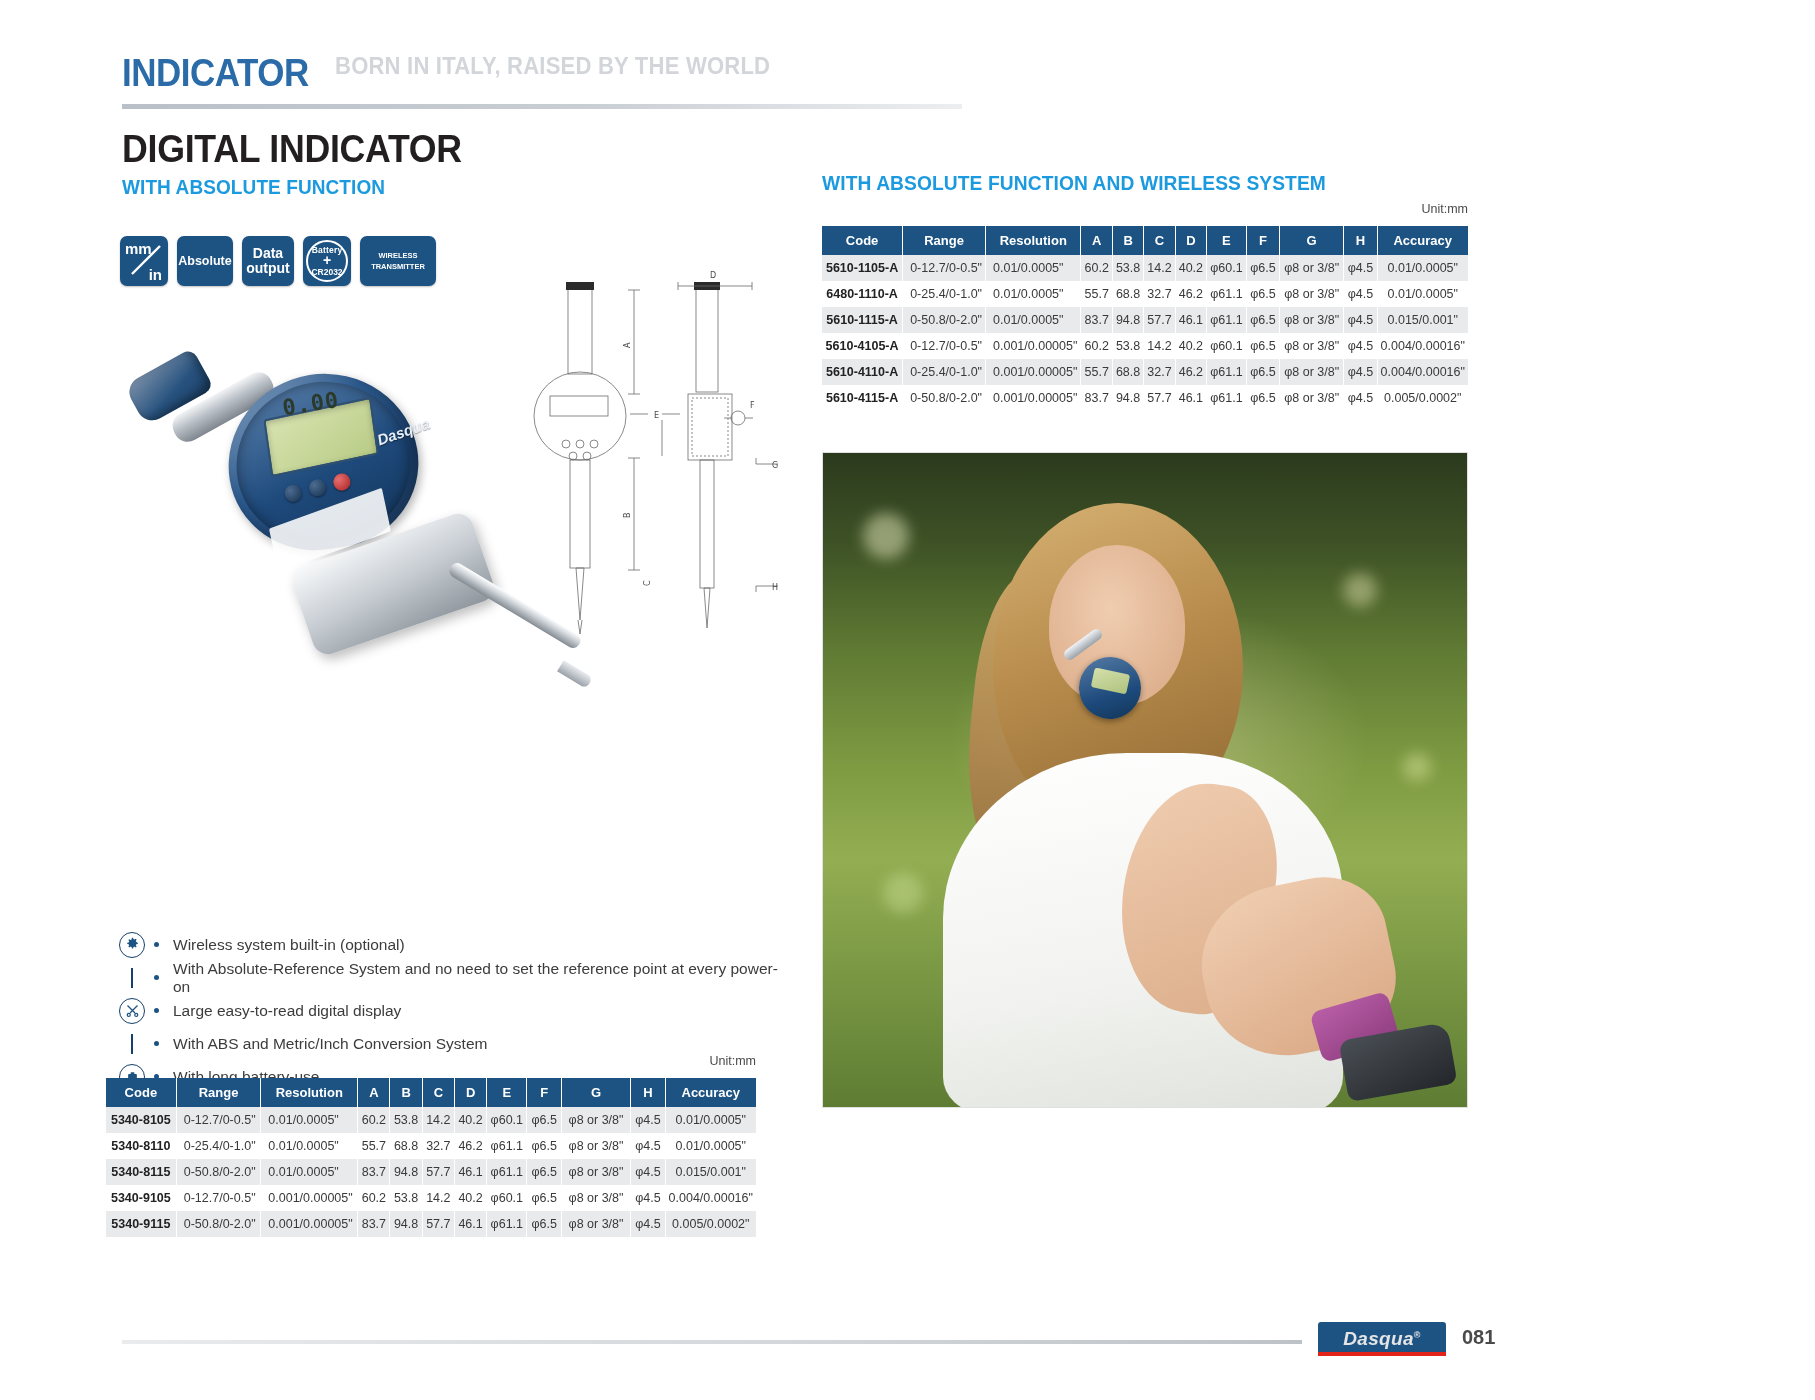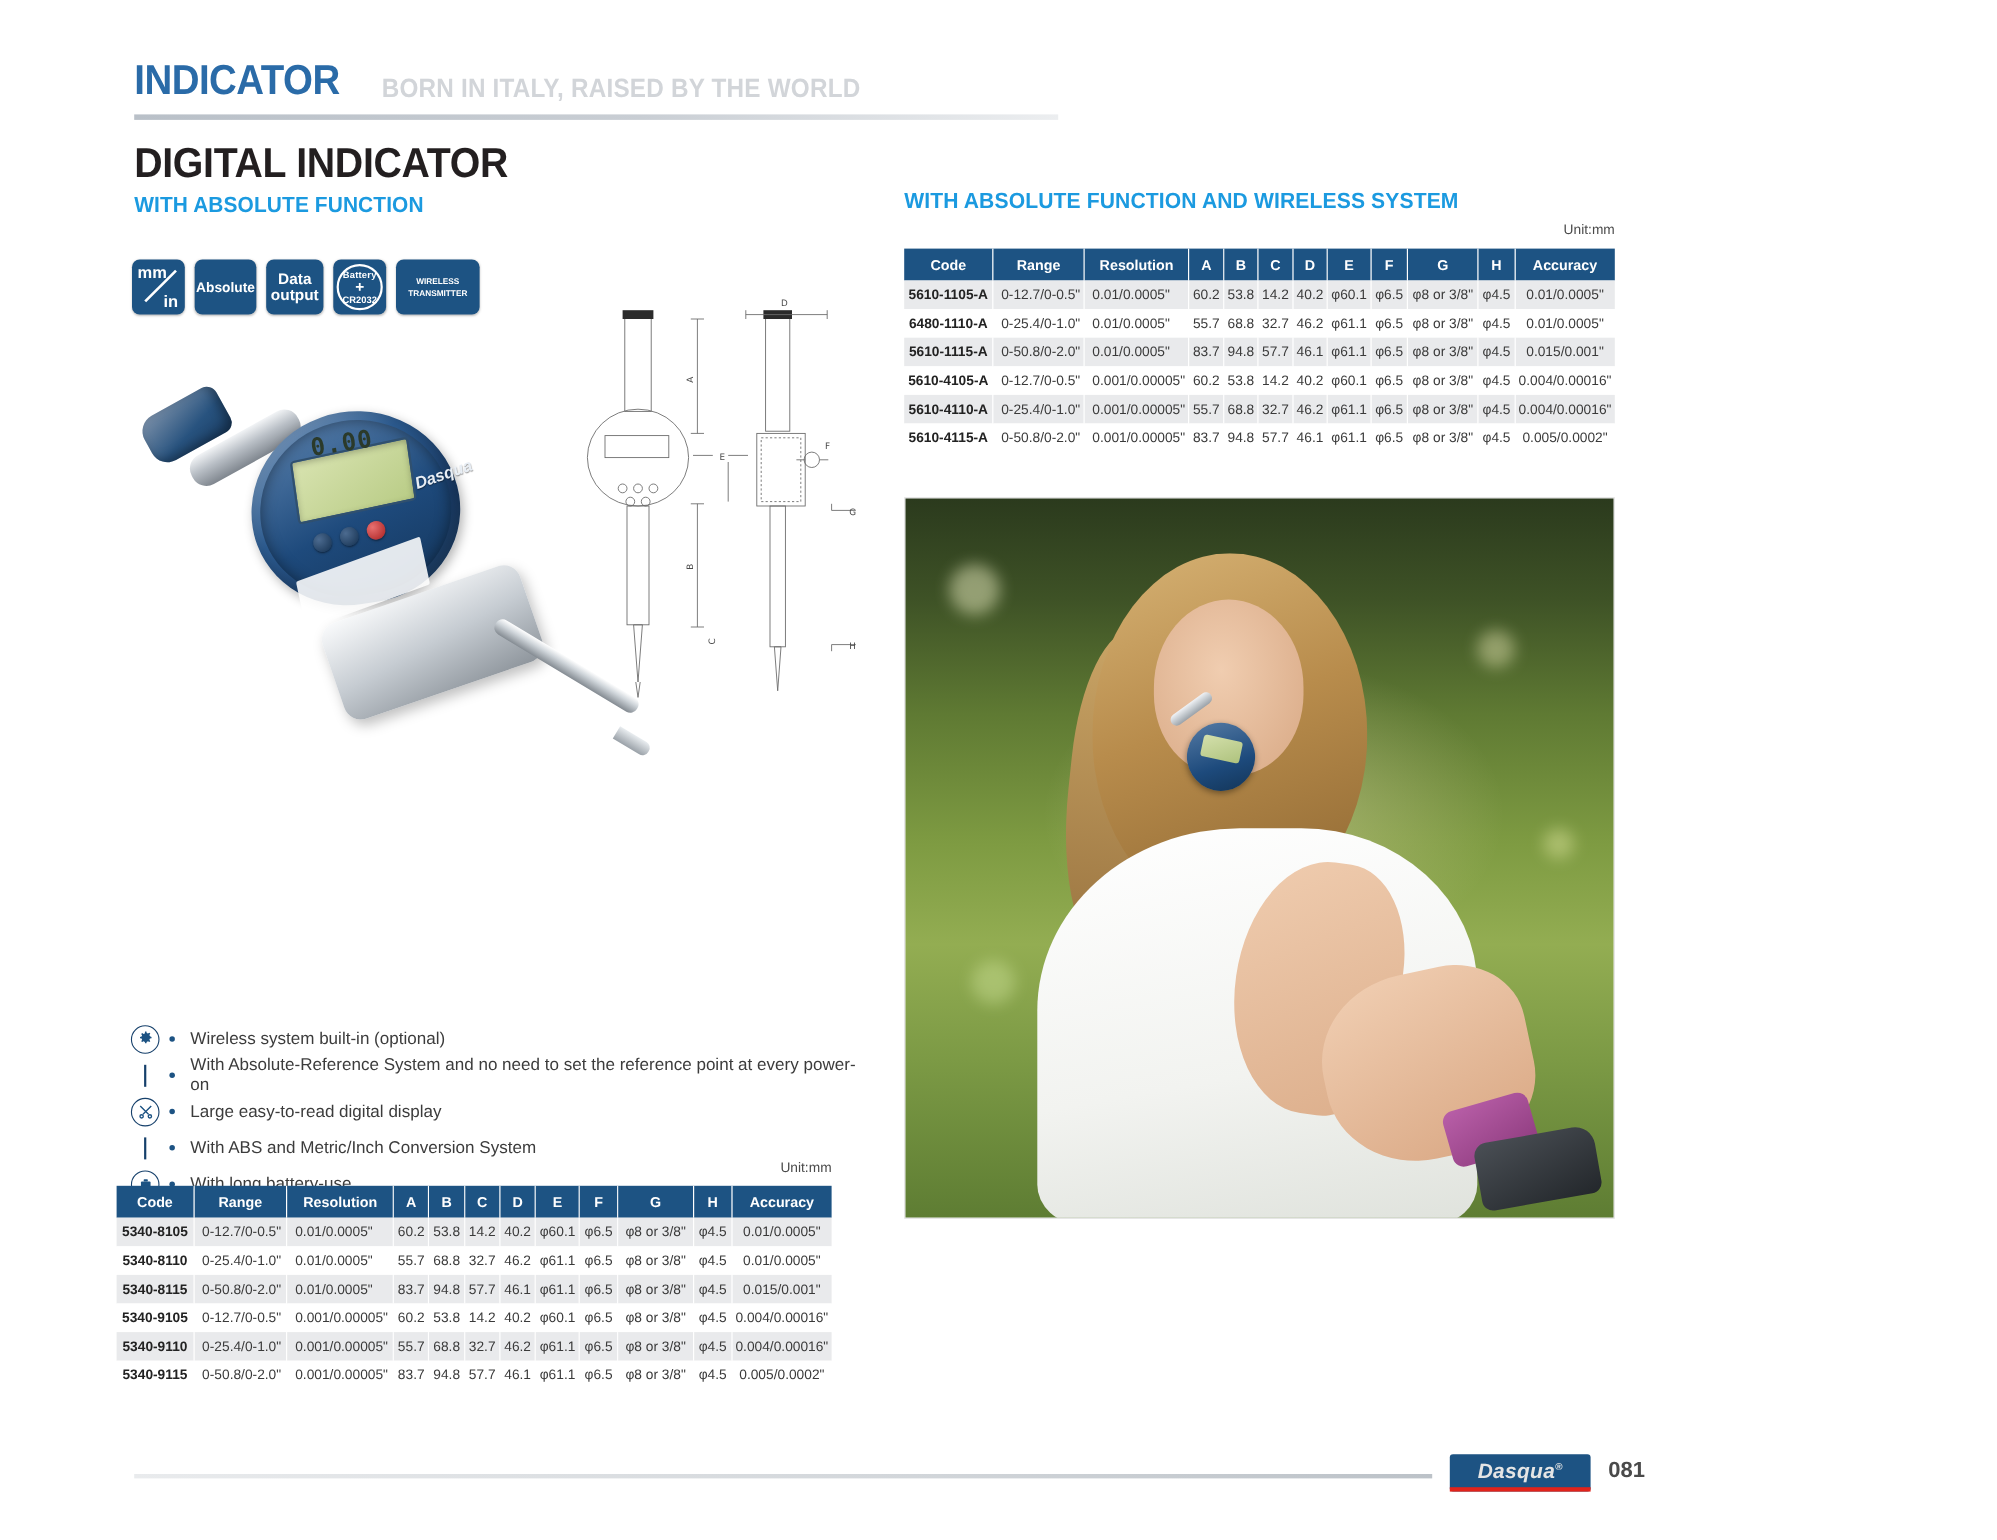--- a/index.html
+++ b/index.html
@@ -6,21 +6,21 @@
   html, body {
     width: 1815px; height: 1400px;
     background: #ffffff;
     font-family: "Liberation Sans", sans-serif;
     overflow: hidden;
   }
   .page { position: relative; width: 1815px; height: 1400px; }
 
   
   .hdr { position: absolute; left: 122px; top: 52px; width: 1000px; }
-  .hdr-row { display: flex; align-items: flex-end; gap: 22px; }
+  .hdr-row { display: flex; align-items: flex-start; gap: 10px; }
   .hdr-cat {
     font-size: 38px; font-weight: bold; letter-spacing: -0.5px;
     color: #2a6ba8; font-stretch: condensed;
     transform: scaleX(0.92); transform-origin: left center;
   }
   .hdr-tag {
     font-size: 24px; font-weight: bold; letter-spacing: 0.2px;
     color: #d2d5d9; transform: scaleX(0.92); transform-origin: left center;
   }
   .hdr-rule {
@@ -515,34 +515,20 @@
           </tr>
           <tr>
             <td class="code">5340-9105</td>
             <td class="lft">0-12.7/0-0.5"</td>
             <td class="lft">0.001/0.00005"</td>
             <td>60.2</td>
             <td>53.8</td>
             <td>14.2</td>
             <td>40.2</td>
             <td>φ60.1</td>
-            <td>φ6.5</td>
-            <td>φ8 or 3/8"</td>
-            <td>φ4.5</td>
-            <td>0.004/0.00016"</td>
-          </tr>
-          <tr>
-            <td class="code">5340-9110</td>
-            <td class="lft">0-25.4/0-1.0"</td>
-            <td class="lft">0.001/0.00005"</td>
-            <td>55.7</td>
-            <td>68.8</td>
-            <td>32.7</td>
-            <td>46.2</td>
-            <td>φ61.1</td>
             <td>φ6.5</td>
             <td>φ8 or 3/8"</td>
             <td>φ4.5</td>
             <td>0.004/0.00016"</td>
           </tr>
           <tr>
             <td class="code">5340-9115</td>
             <td class="lft">0-50.8/0-2.0"</td>
             <td class="lft">0.001/0.00005"</td>
             <td>83.7</td>

